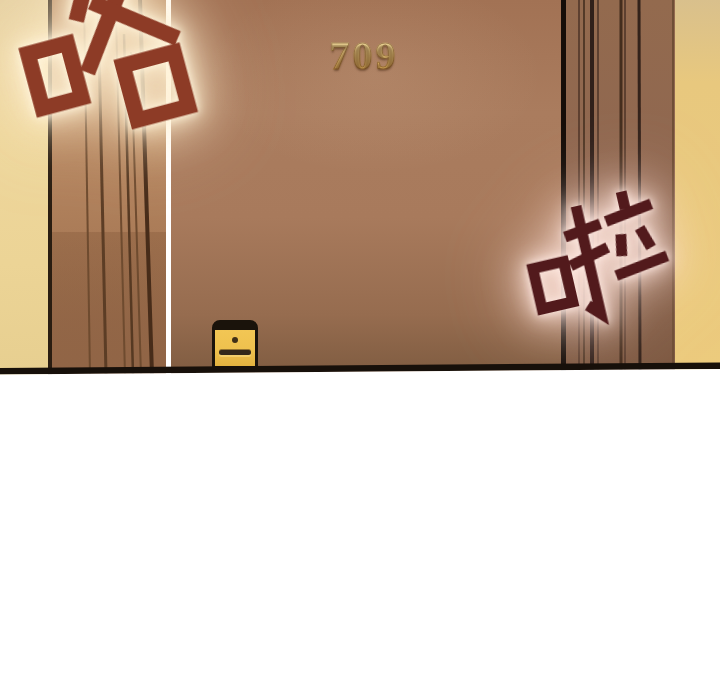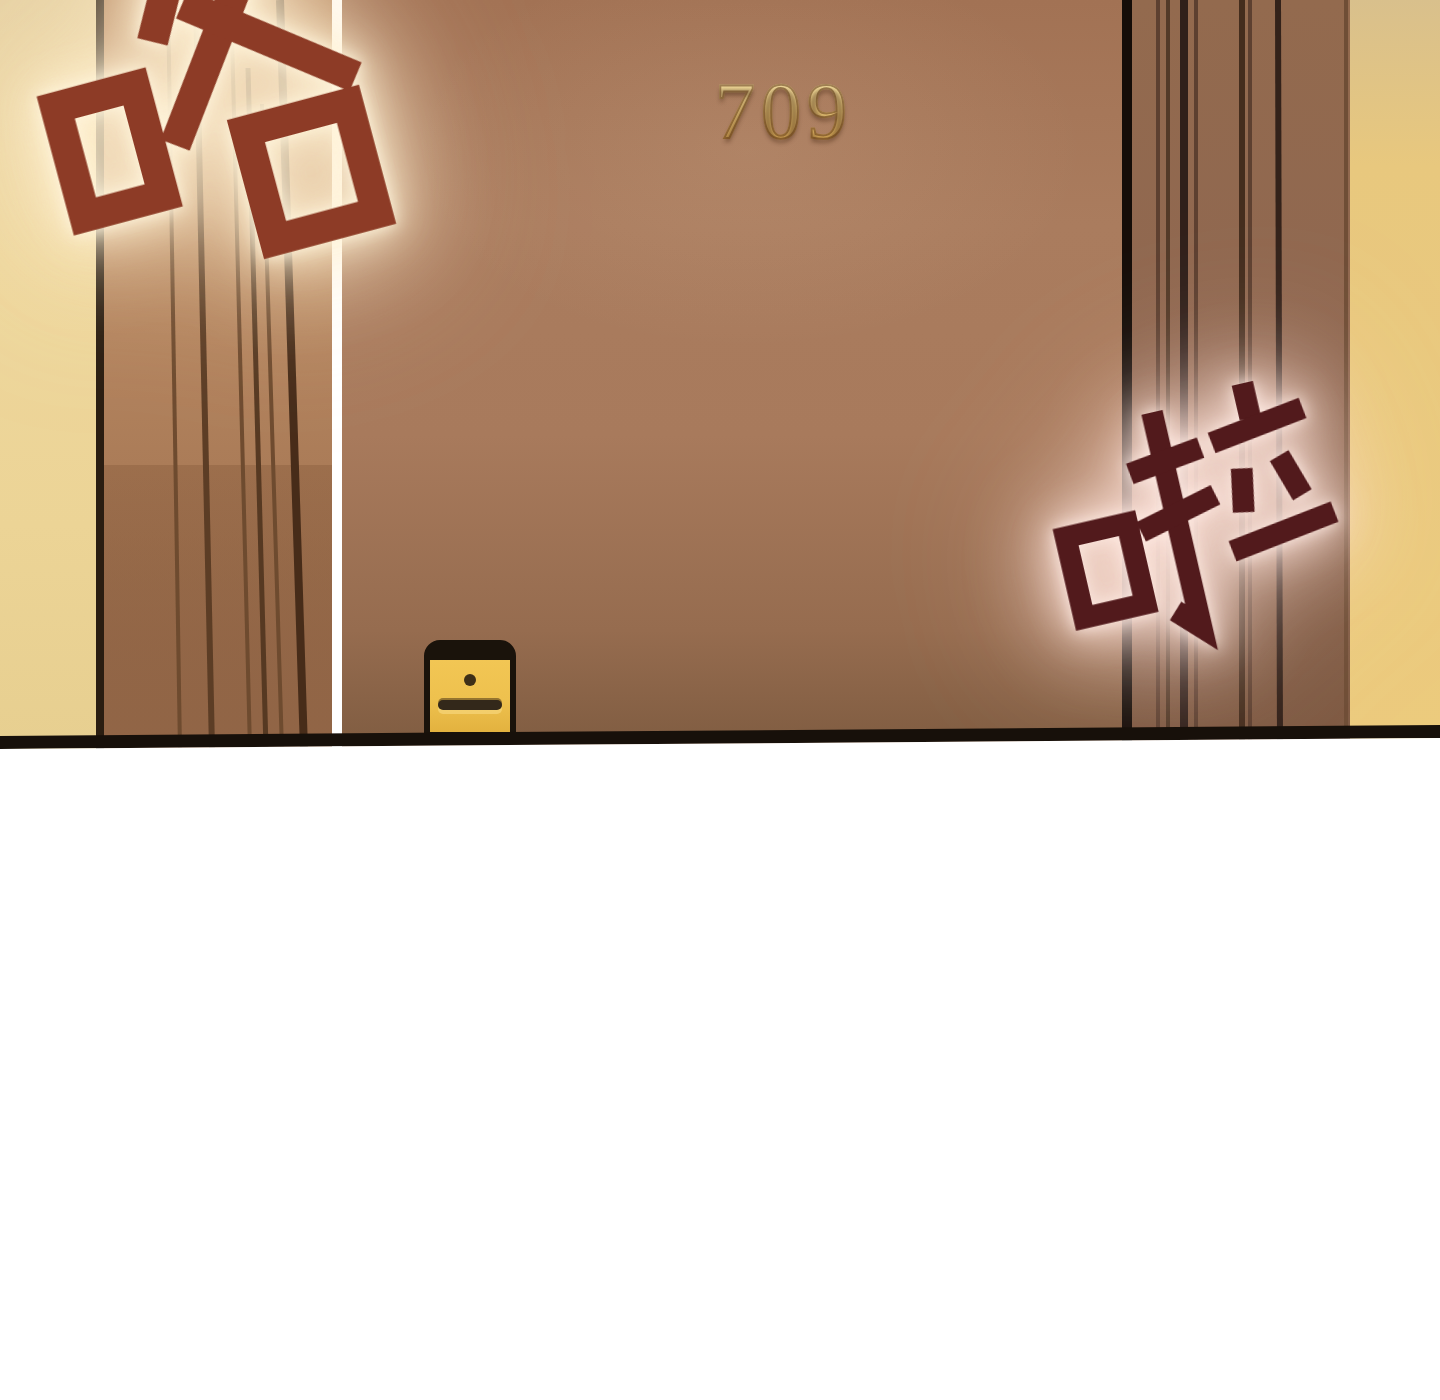--- a/index.html
+++ b/index.html
@@ -38,24 +38,24 @@
   }
   .wall-right {
     left: 675px; width: 45px;
     background: linear-gradient(180deg, #d9c08c 0%, #e8c87e 22%, #eccb7d 100%);
   }
 
   .lines-svg { position: absolute; top: 0; left: 0; }
 
   
   .door-number {
-    position: absolute; left: 292px; top: 36px; width: 200px;
+    position: absolute; left: 264px; top: 36px; width: 200px;
     text-align: center;
     font-family: "Liberation Serif", "DejaVu Serif", serif;
-    font-size: 40px; font-weight: 400; letter-spacing: 3px; line-height: 1;
+    font-size: 40px; font-weight: 700; letter-spacing: 3px; line-height: 1;
     color: #eac878;
     background: linear-gradient(180deg, #f7e4a8 8%, #eccb7e 45%, #cf9f4e 90%);
     -webkit-background-clip: text; background-clip: text;
     -webkit-text-fill-color: transparent;
     -webkit-text-stroke: 1px rgba(92,52,22,0.55);
     text-shadow: 0 2px 2px rgba(59,30,10,0.45);
   }
 
   
   .lock-plate {

